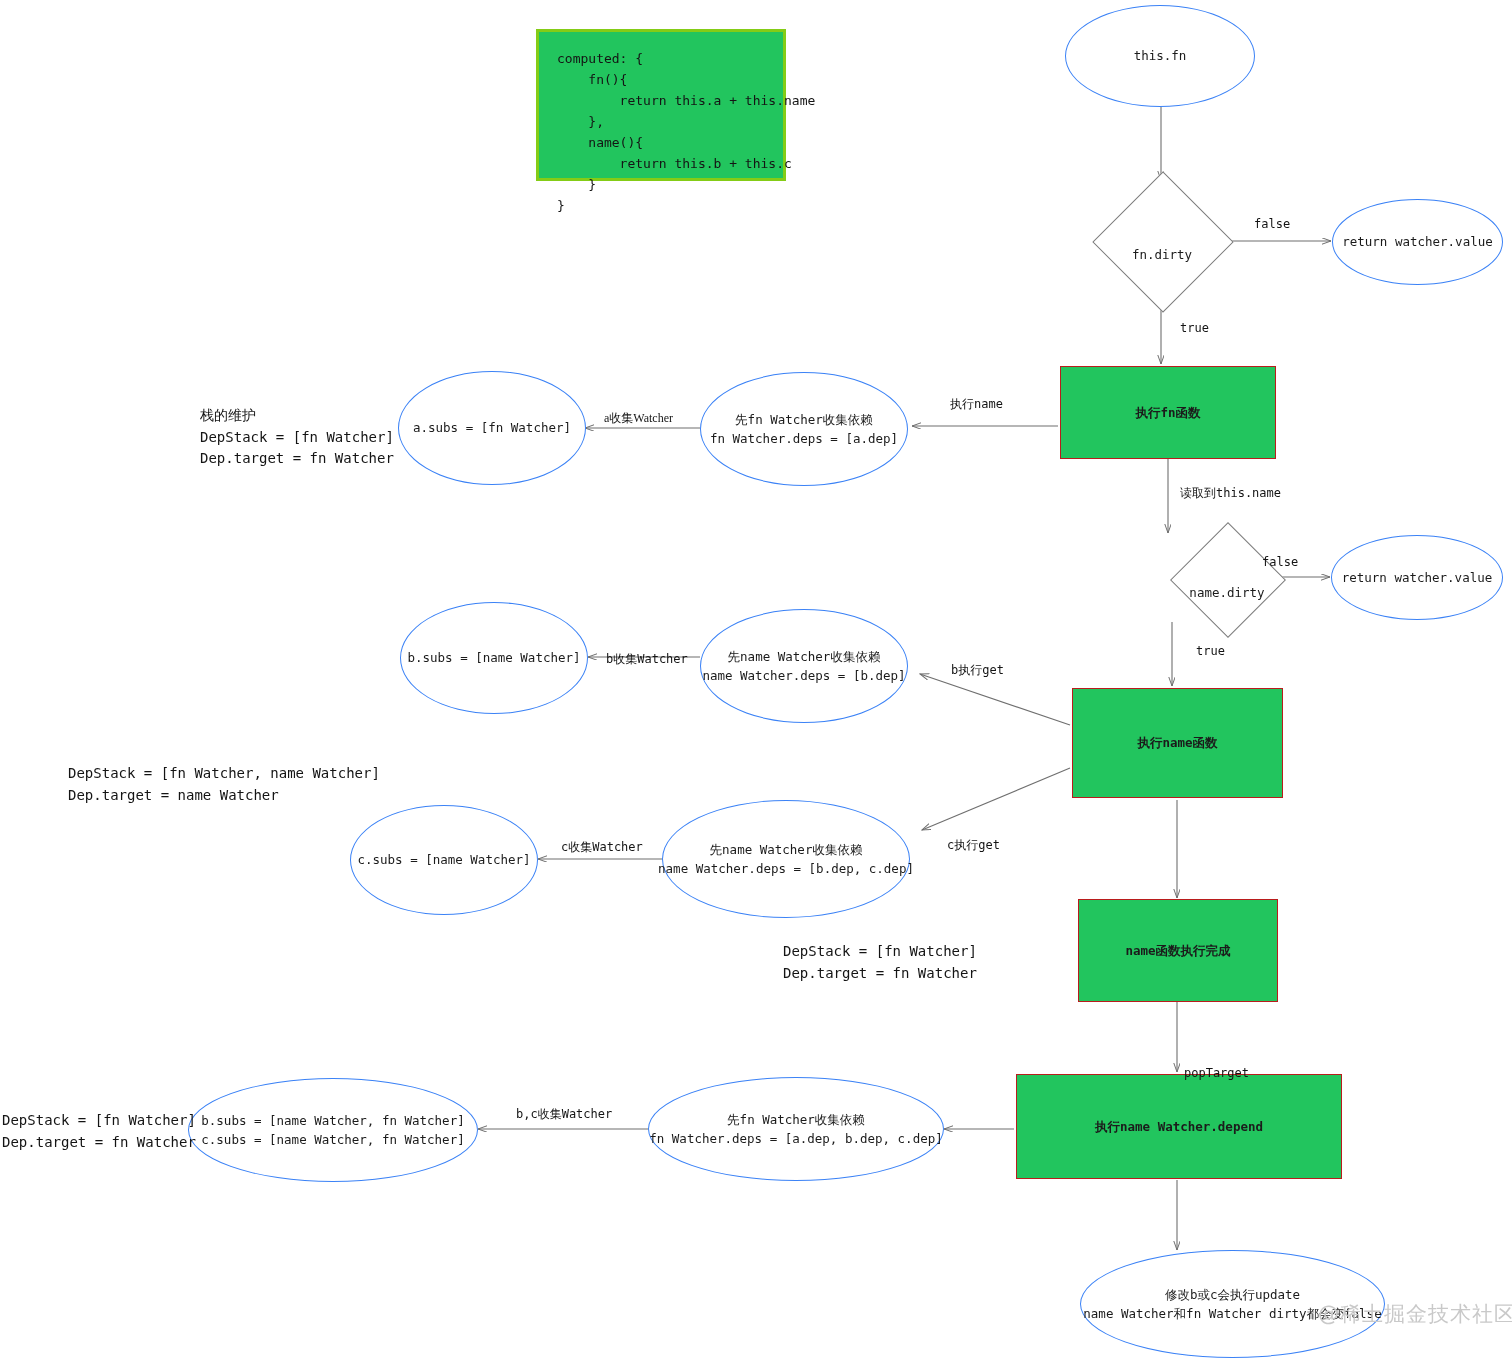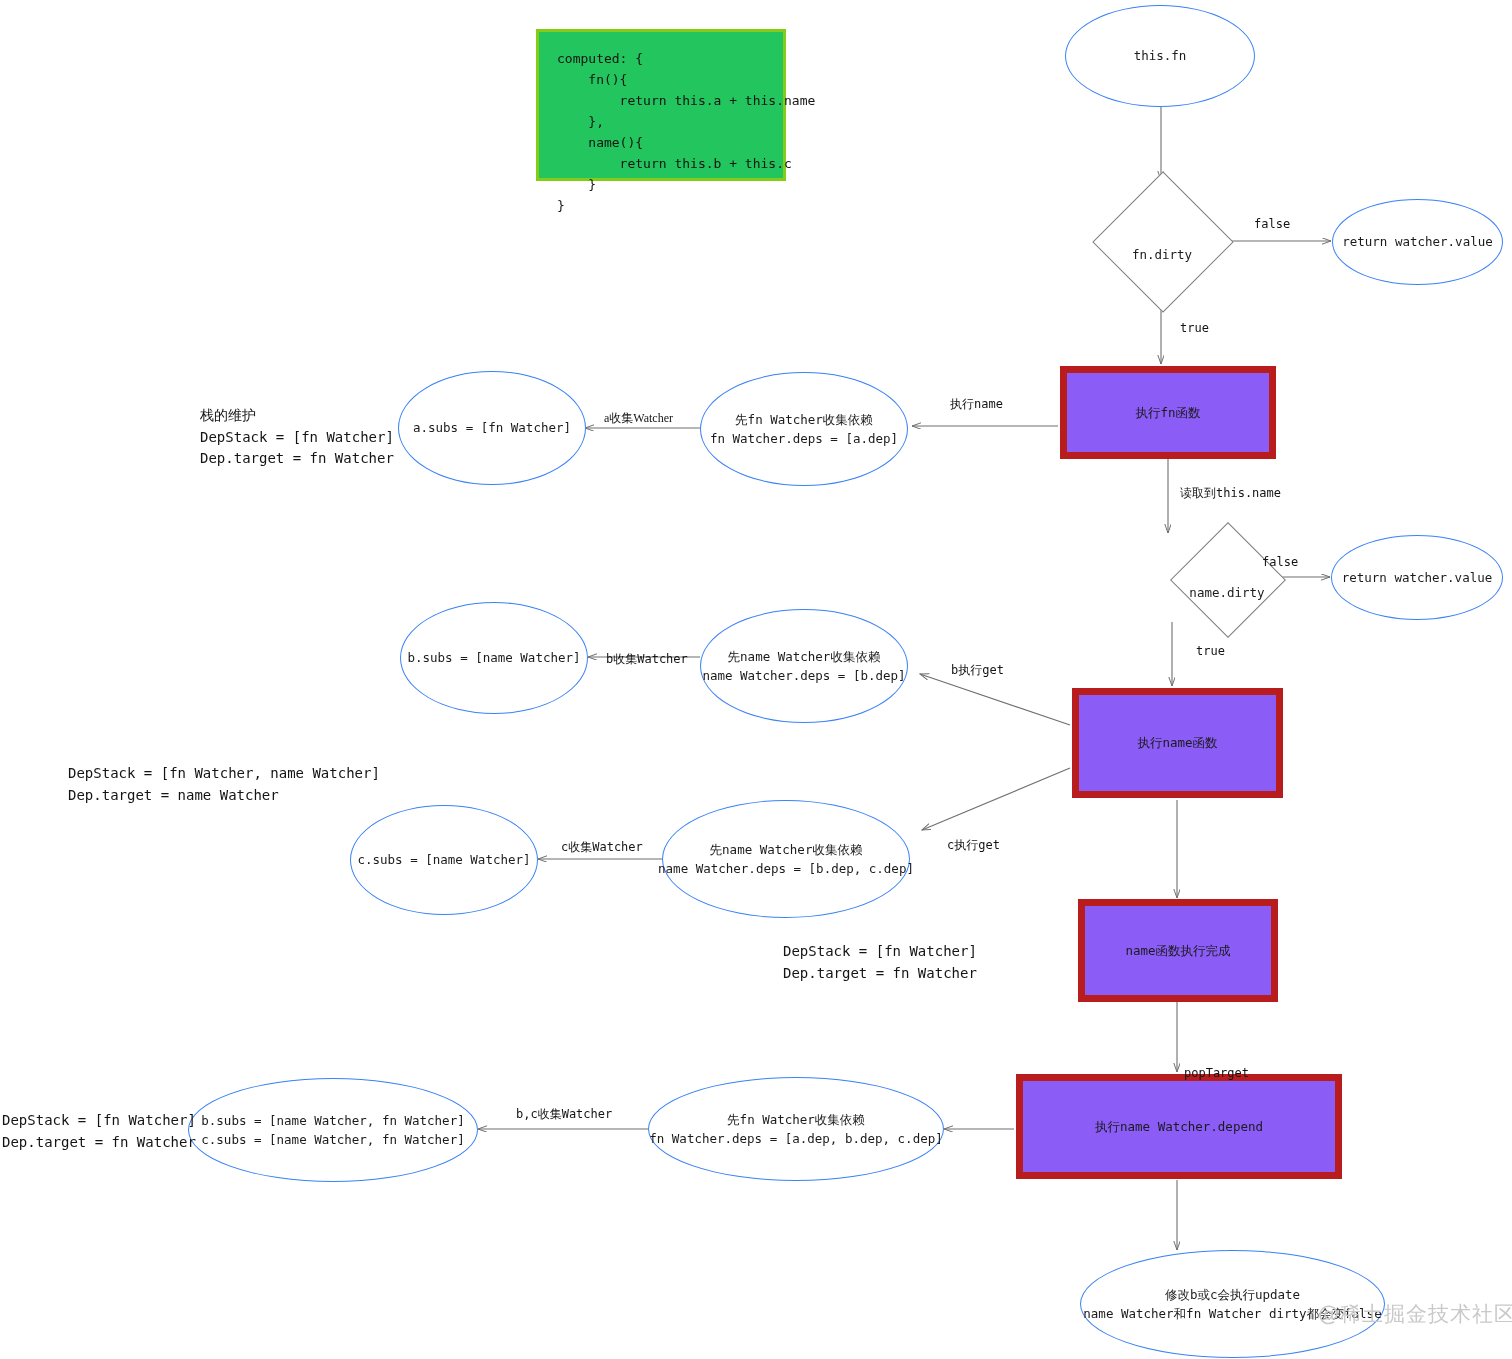--- a/index.html
+++ b/index.html
@@ -29,22 +29,23 @@
     align-items: center;
     justify-content: center;
     text-align: center;
     box-sizing: border-box;
     color: #1b1b1b;
     font-size: 12.5px;
     line-height: 1.55;
     white-space: pre;
   }
   .node.box {
-    border: 7px solid #b91c1c;
-    background: #8b5cf6;
+    border: 1px solid #b91c1c;
+    background: #22c55e;
+    font-weight: bold;
   }
   .node.ellipse {
     border: 1px solid #3b82f6;
     border-radius: 50%;
     background: #ffffff;
   }
   .node.diamond {
     background: transparent;
   }
   .diamond .dshape {

